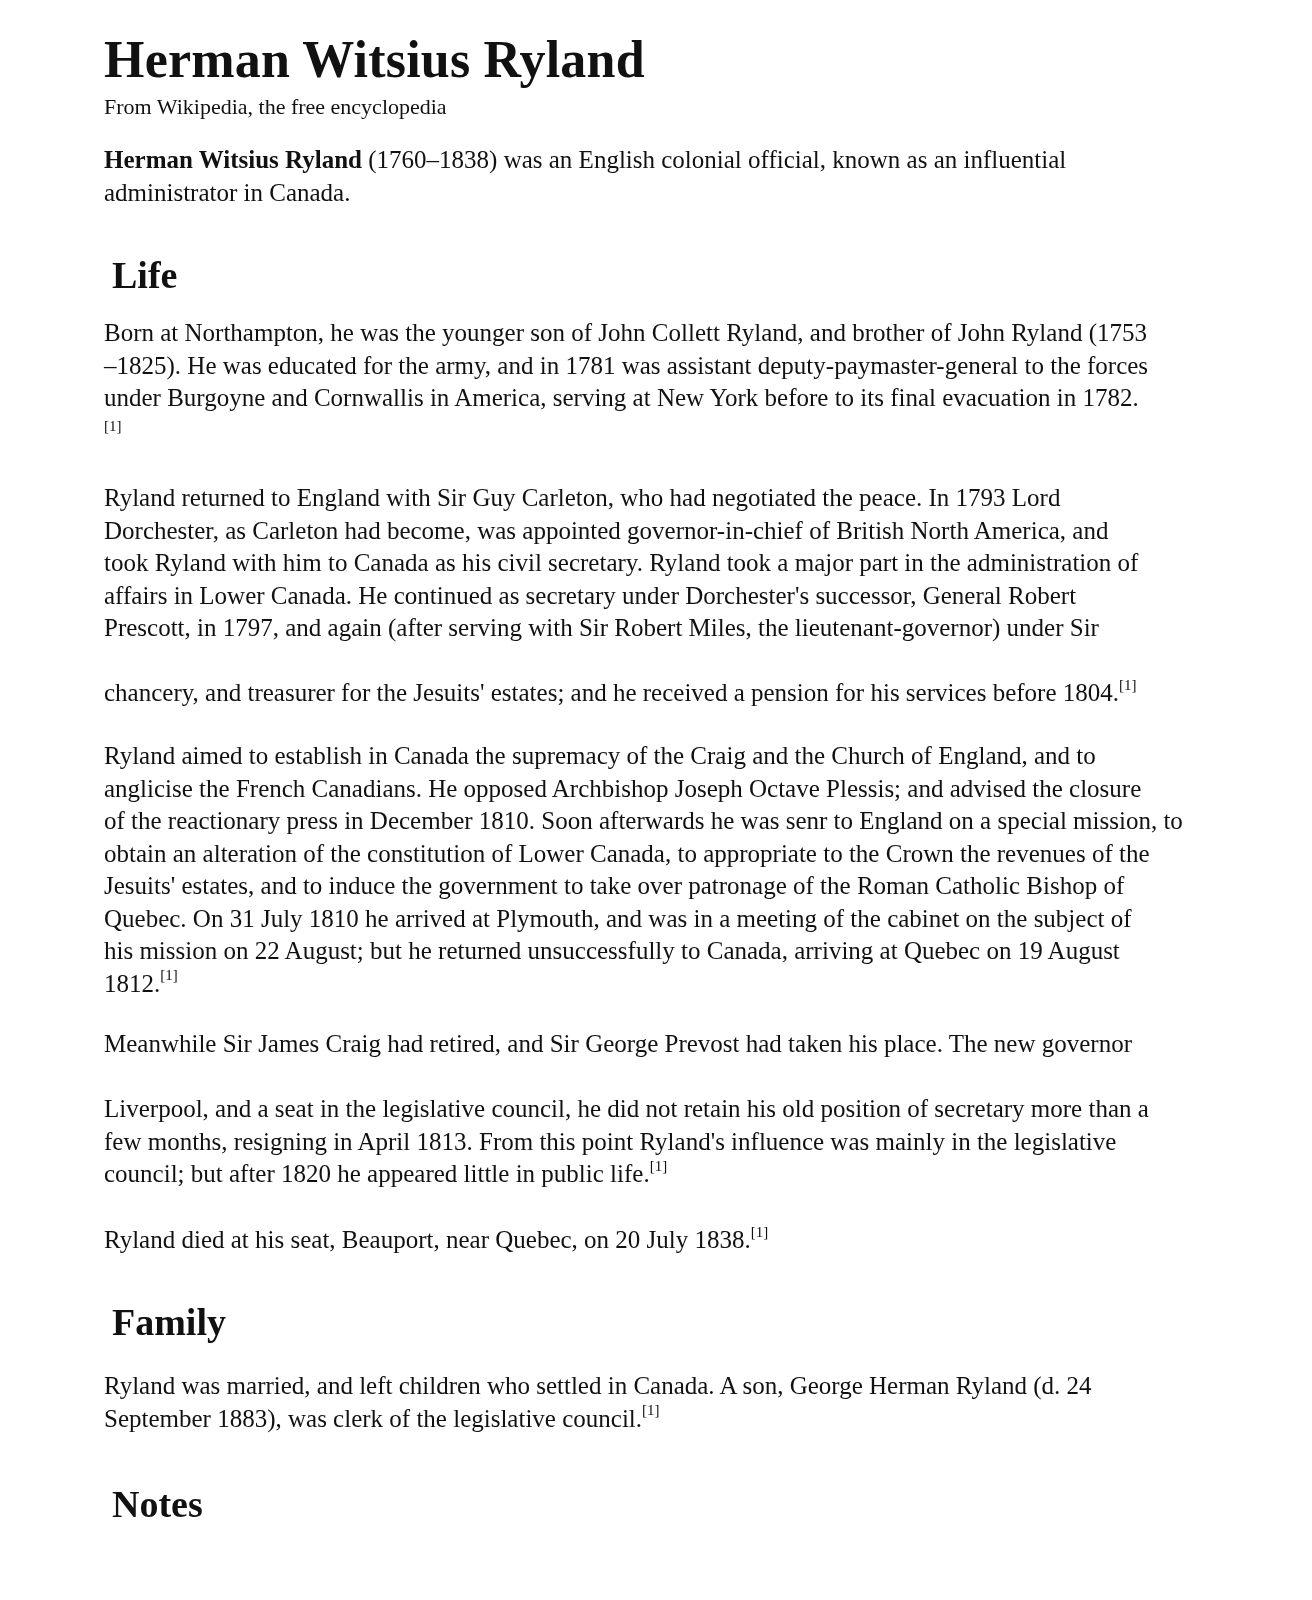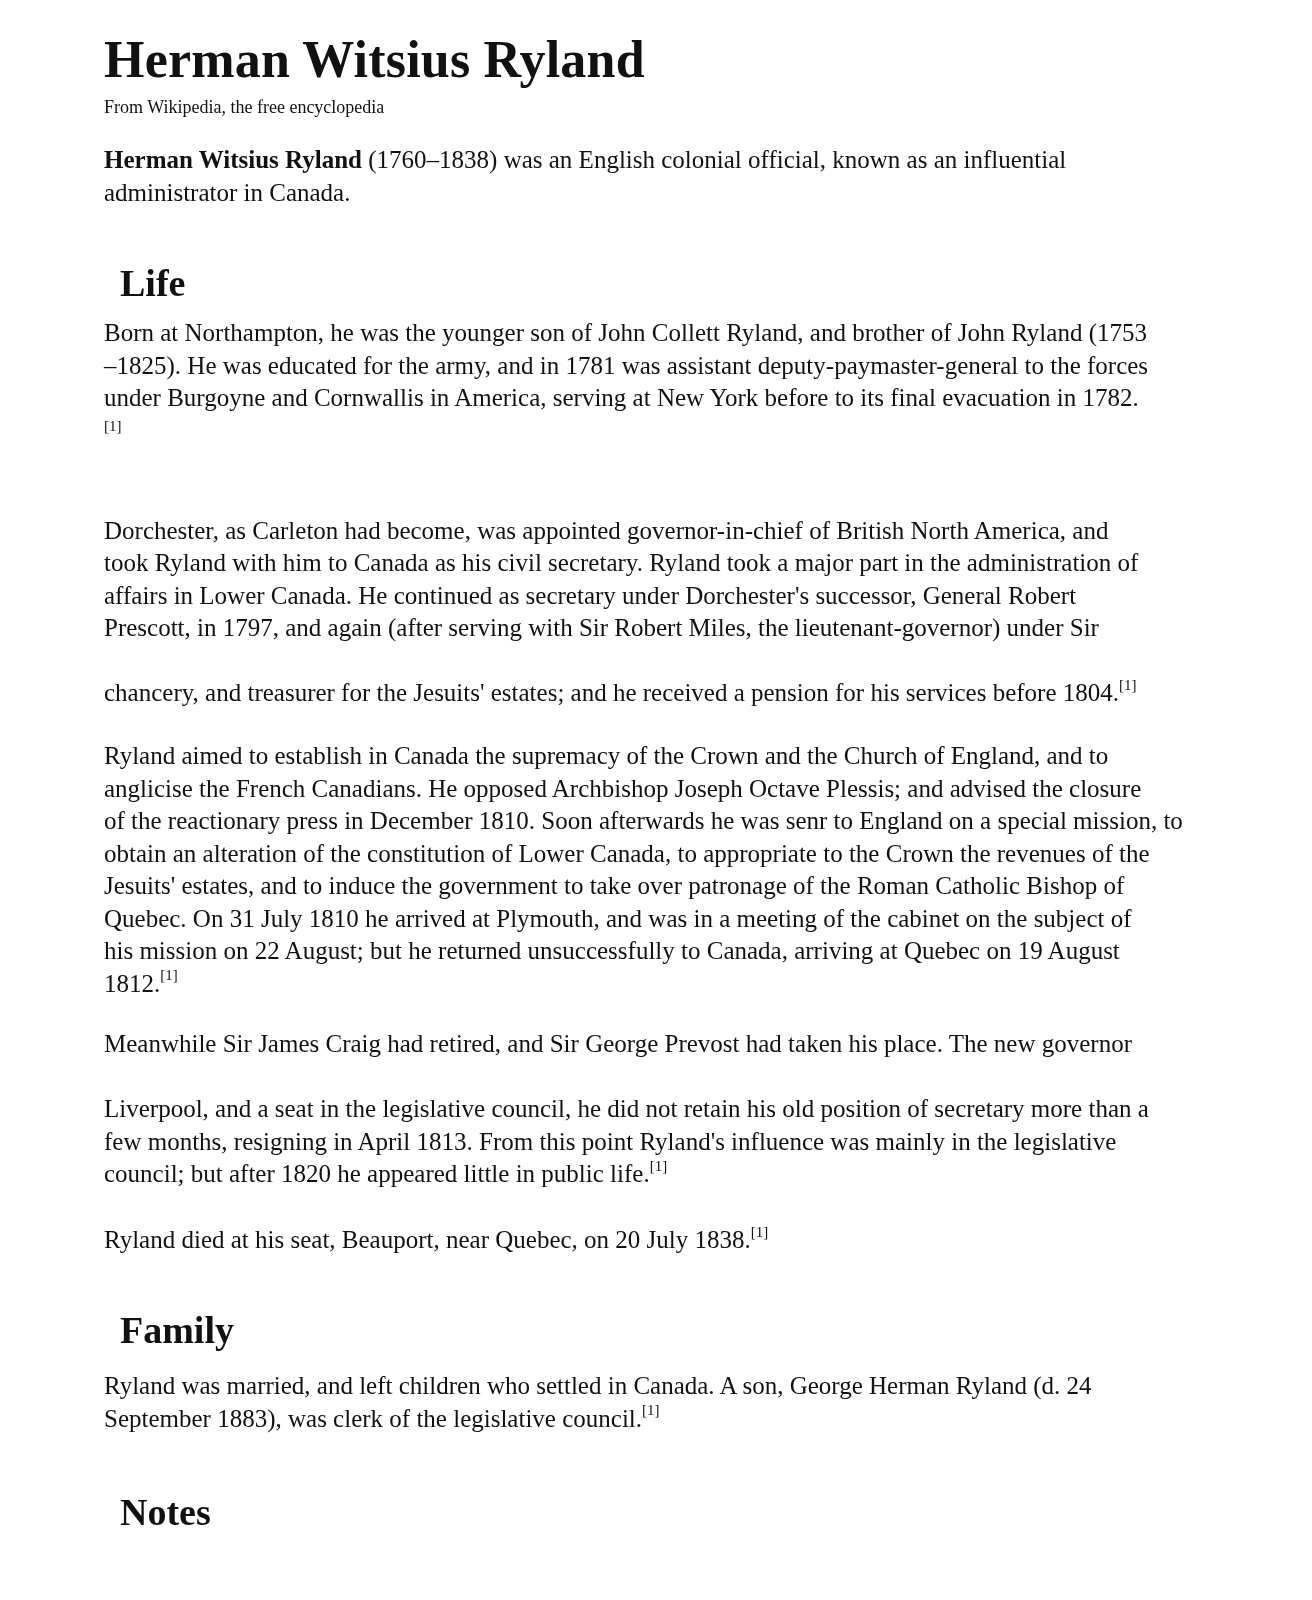--- a/index.html
+++ b/index.html
@@ -29,21 +29,21 @@
       font-size: 52px;
       font-weight: bold;
       line-height: 64px;
       white-space: nowrap;
       letter-spacing: 0.2px;
     }
     .subtitle {
       position: absolute;
       left: 0;
       top: 93px;
-      font-size: 18px;
+      font-size: 22px;
       line-height: 28px;
       white-space: nowrap;
     }
     .para {
       position: absolute;
       left: 0;
       margin: 0;
       width: 1160px;
       font-size: 25px;
       line-height: 32.5px;
@@ -58,21 +58,21 @@
       top: -2px;
     }
     .ref-block {
       display: block;
       font-size: 15px;
       line-height: 22px;
     }
     .section-heading {
       position: absolute;
       left: 0;
-      margin: 16px;
+      margin: 8px;
       font-size: 38px;
       font-weight: bold;
       line-height: 48px;
       white-space: nowrap;
     }
   </style>
 </head>
 <body>
 
 <div class="page">
@@ -88,31 +88,31 @@
   <h2 class="section-heading" style="top:243px;">Life</h2>
 
   <p class="para" style="top:317px;">
     <span>Born at Northampton, he was the younger son of John Collett Ryland, and brother of John Ryland (1753</span><br>
     <span>–1825). He was educated for the army, and in 1781 was assistant deputy-paymaster-general to the forces</span><br>
     <span>under Burgoyne and Cornwallis in America, serving at New York before to its final evacuation in 1782.</span>
     <span class="ref-block">[1]</span>
   </p>
 
   <p class="para" style="top:482px;">
-    <br>
+    <span>Ryland returned to England with Sir Guy Carleton, who had negotiated the peace. In 1793 Lord</span><br>
     <span>Dorchester, as Carleton had become, was appointed governor-in-chief of British North America, and</span><br>
     <span>took Ryland with him to Canada as his civil secretary. Ryland took a major part in the administration of</span><br>
     <span>affairs in Lower Canada. He continued as secretary under Dorchester's successor, General Robert</span><br>
     <span>Prescott, in 1797, and again (after serving with Sir Robert Miles, the lieutenant-governor) under Sir</span><br>
     <br>
     <span>chancery, and treasurer for the Jesuits' estates; and he received a pension for his services before 1804.</span><sup class="ref">[1]</sup>
   </p>
 
   <p class="para" style="top:740px;">
-    <span>Ryland aimed to establish in Canada the supremacy of the Crown and the Church of England, and to</span><br>
+    <span>Ryland aimed to establish in Canada the supremacy of the Craig and the Church of England, and to</span><br>
     <span>anglicise the French Canadians. He opposed Archbishop Joseph Octave Plessis; and advised the closure</span><br>
     <span>of the reactionary press in December 1810. Soon afterwards he was senr to England on a special mission, to</span><br>
     <span>obtain an alteration of the constitution of Lower Canada, to appropriate to the Crown the revenues of the</span><br>
     <span>Jesuits' estates, and to induce the government to take over patronage of the Roman Catholic Bishop of</span><br>
     <span>Quebec. On 31 July 1810 he arrived at Plymouth, and was in a meeting of the cabinet on the subject of</span><br>
     <span>his mission on 22 August; but he returned unsuccessfully to Canada, arriving at Quebec on 19 August</span><br>
     <span>1812.</span><sup class="ref">[1]</sup>
   </p>
 
   <p class="para" style="top:1028px;">

